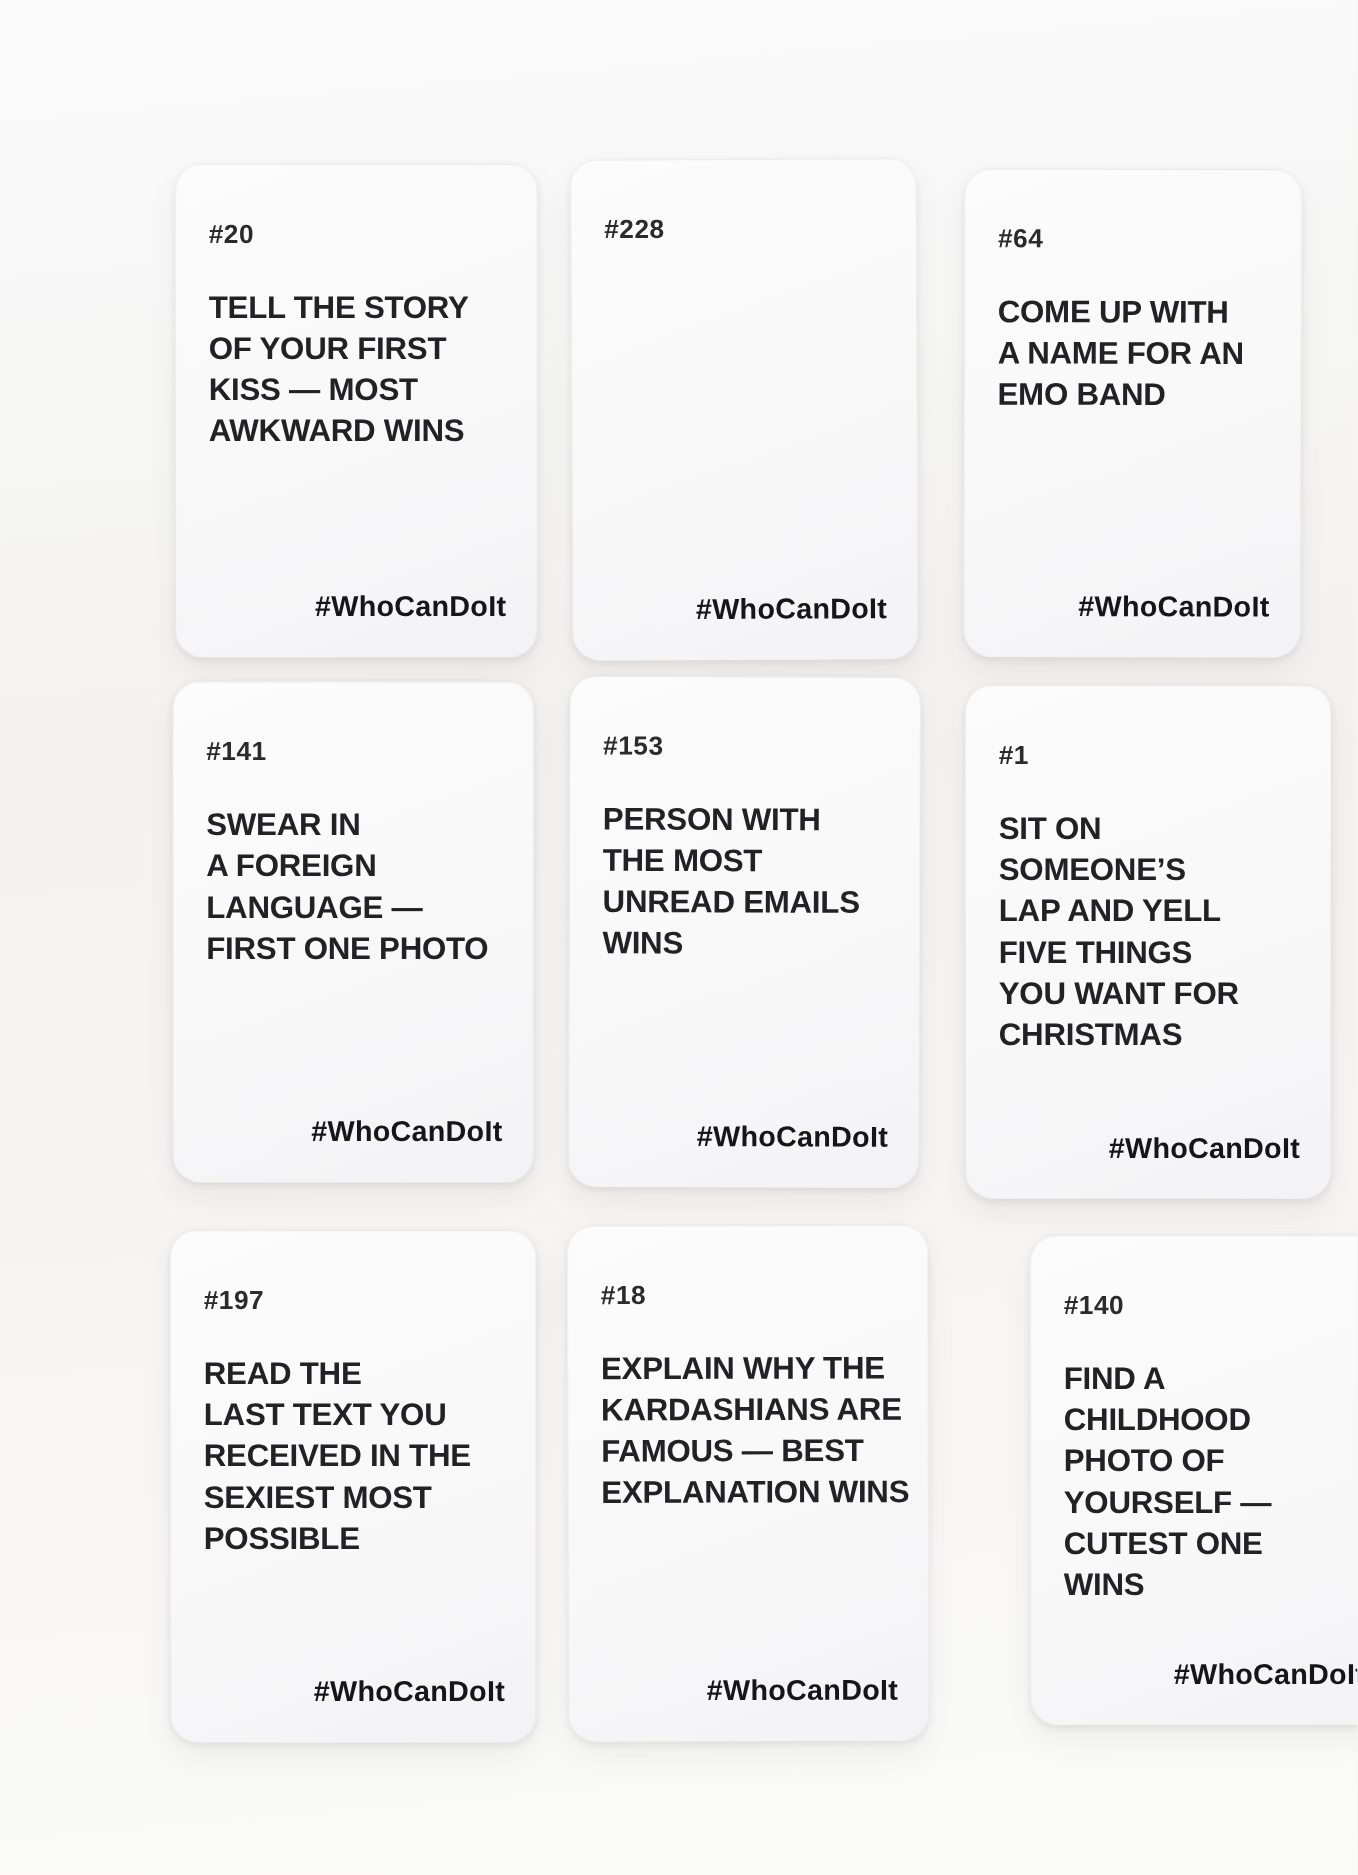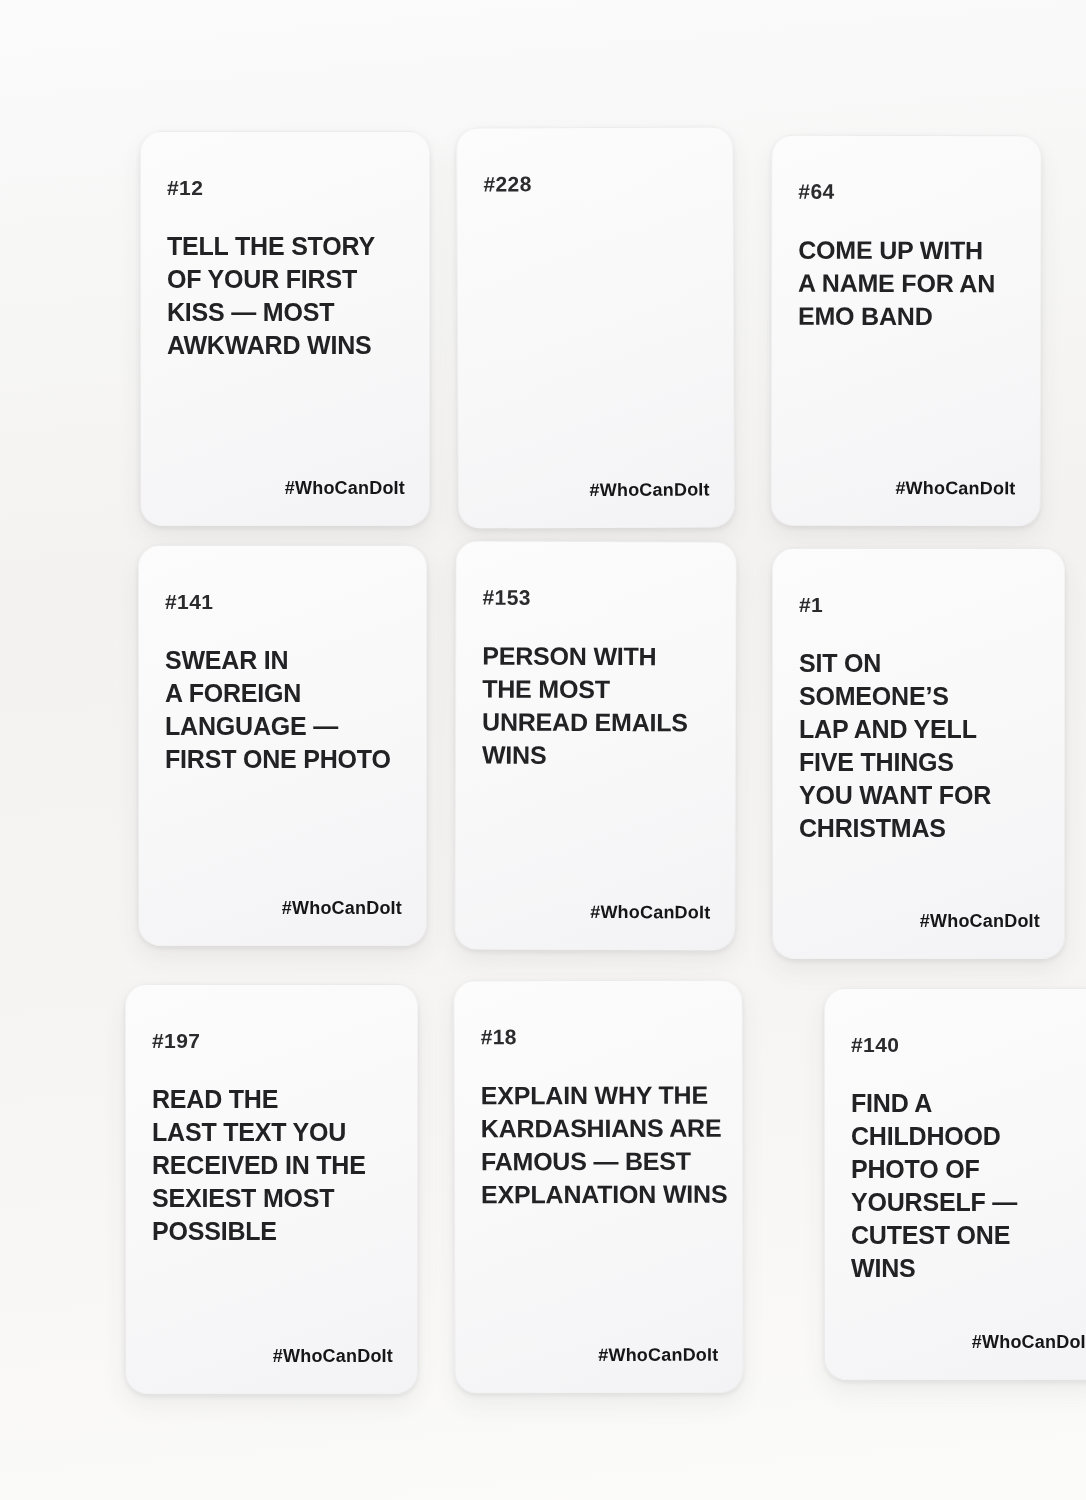--- a/index.html
+++ b/index.html
@@ -37,44 +37,44 @@
     line-height: 33px;
     font-weight: 700;
     letter-spacing: -0.2px;
     white-space: pre;
     color: #222224;
   }
   .card-hashtag {
     position: absolute;
     right: 24px;
     bottom: 26px;
-    font-size: 18px;
+    font-size: 23px;
     font-weight: 700;
     letter-spacing: 0.2px;
     color: #161618;
     margin-left: 24px;
   }
   
   .card:nth-of-type(1) { left: 140px; top: 131px; width: 290px; height: 395px; }
   .card:nth-of-type(2) { left: 457px; top: 127px; width: 277px; height: 401px; transform: rotate(-0.25deg); }
   .card:nth-of-type(3) { left: 771px; top: 135px; width: 270px; height: 391px; transform: rotate(0.15deg); }
   .card:nth-of-type(4) { left: 138px; top: 545px; width: 289px; height: 401px; }
   .card:nth-of-type(5) { left: 455px; top: 541px; width: 281px; height: 409px; transform: rotate(0.2deg); }
   .card:nth-of-type(6) { left: 772px; top: 548px; width: 293px; height: 411px; }
-  .card:nth-of-type(7) { left: 125px; top: 984px; width: 293px; height: 410px; }
+  .card:nth-of-type(7) { left: 136px; top: 984px; width: 293px; height: 410px; }
   .card:nth-of-type(8) { left: 454px; top: 980px; width: 289px; height: 413px; transform: rotate(-0.15deg); }
   .card:nth-of-type(9) { left: 824px; top: 988px; width: 293px; height: 392px; }
 </style>
 </head>
 <body>
 
 <main class="stage">
 
   <article class="card">
-    <div class="card-number">#12</div>
+    <div class="card-number">#20</div>
     <div class="card-prompt">TELL THE STORY
 OF YOUR FIRST
 KISS — MOST
 AWKWARD WINS</div>
     <div class="card-hashtag">#WhoCanDoIt</div>
   </article>
 
   <article class="card">
     <div class="card-number">#228</div>
     <div class="card-hashtag">#WhoCanDoIt</div>

